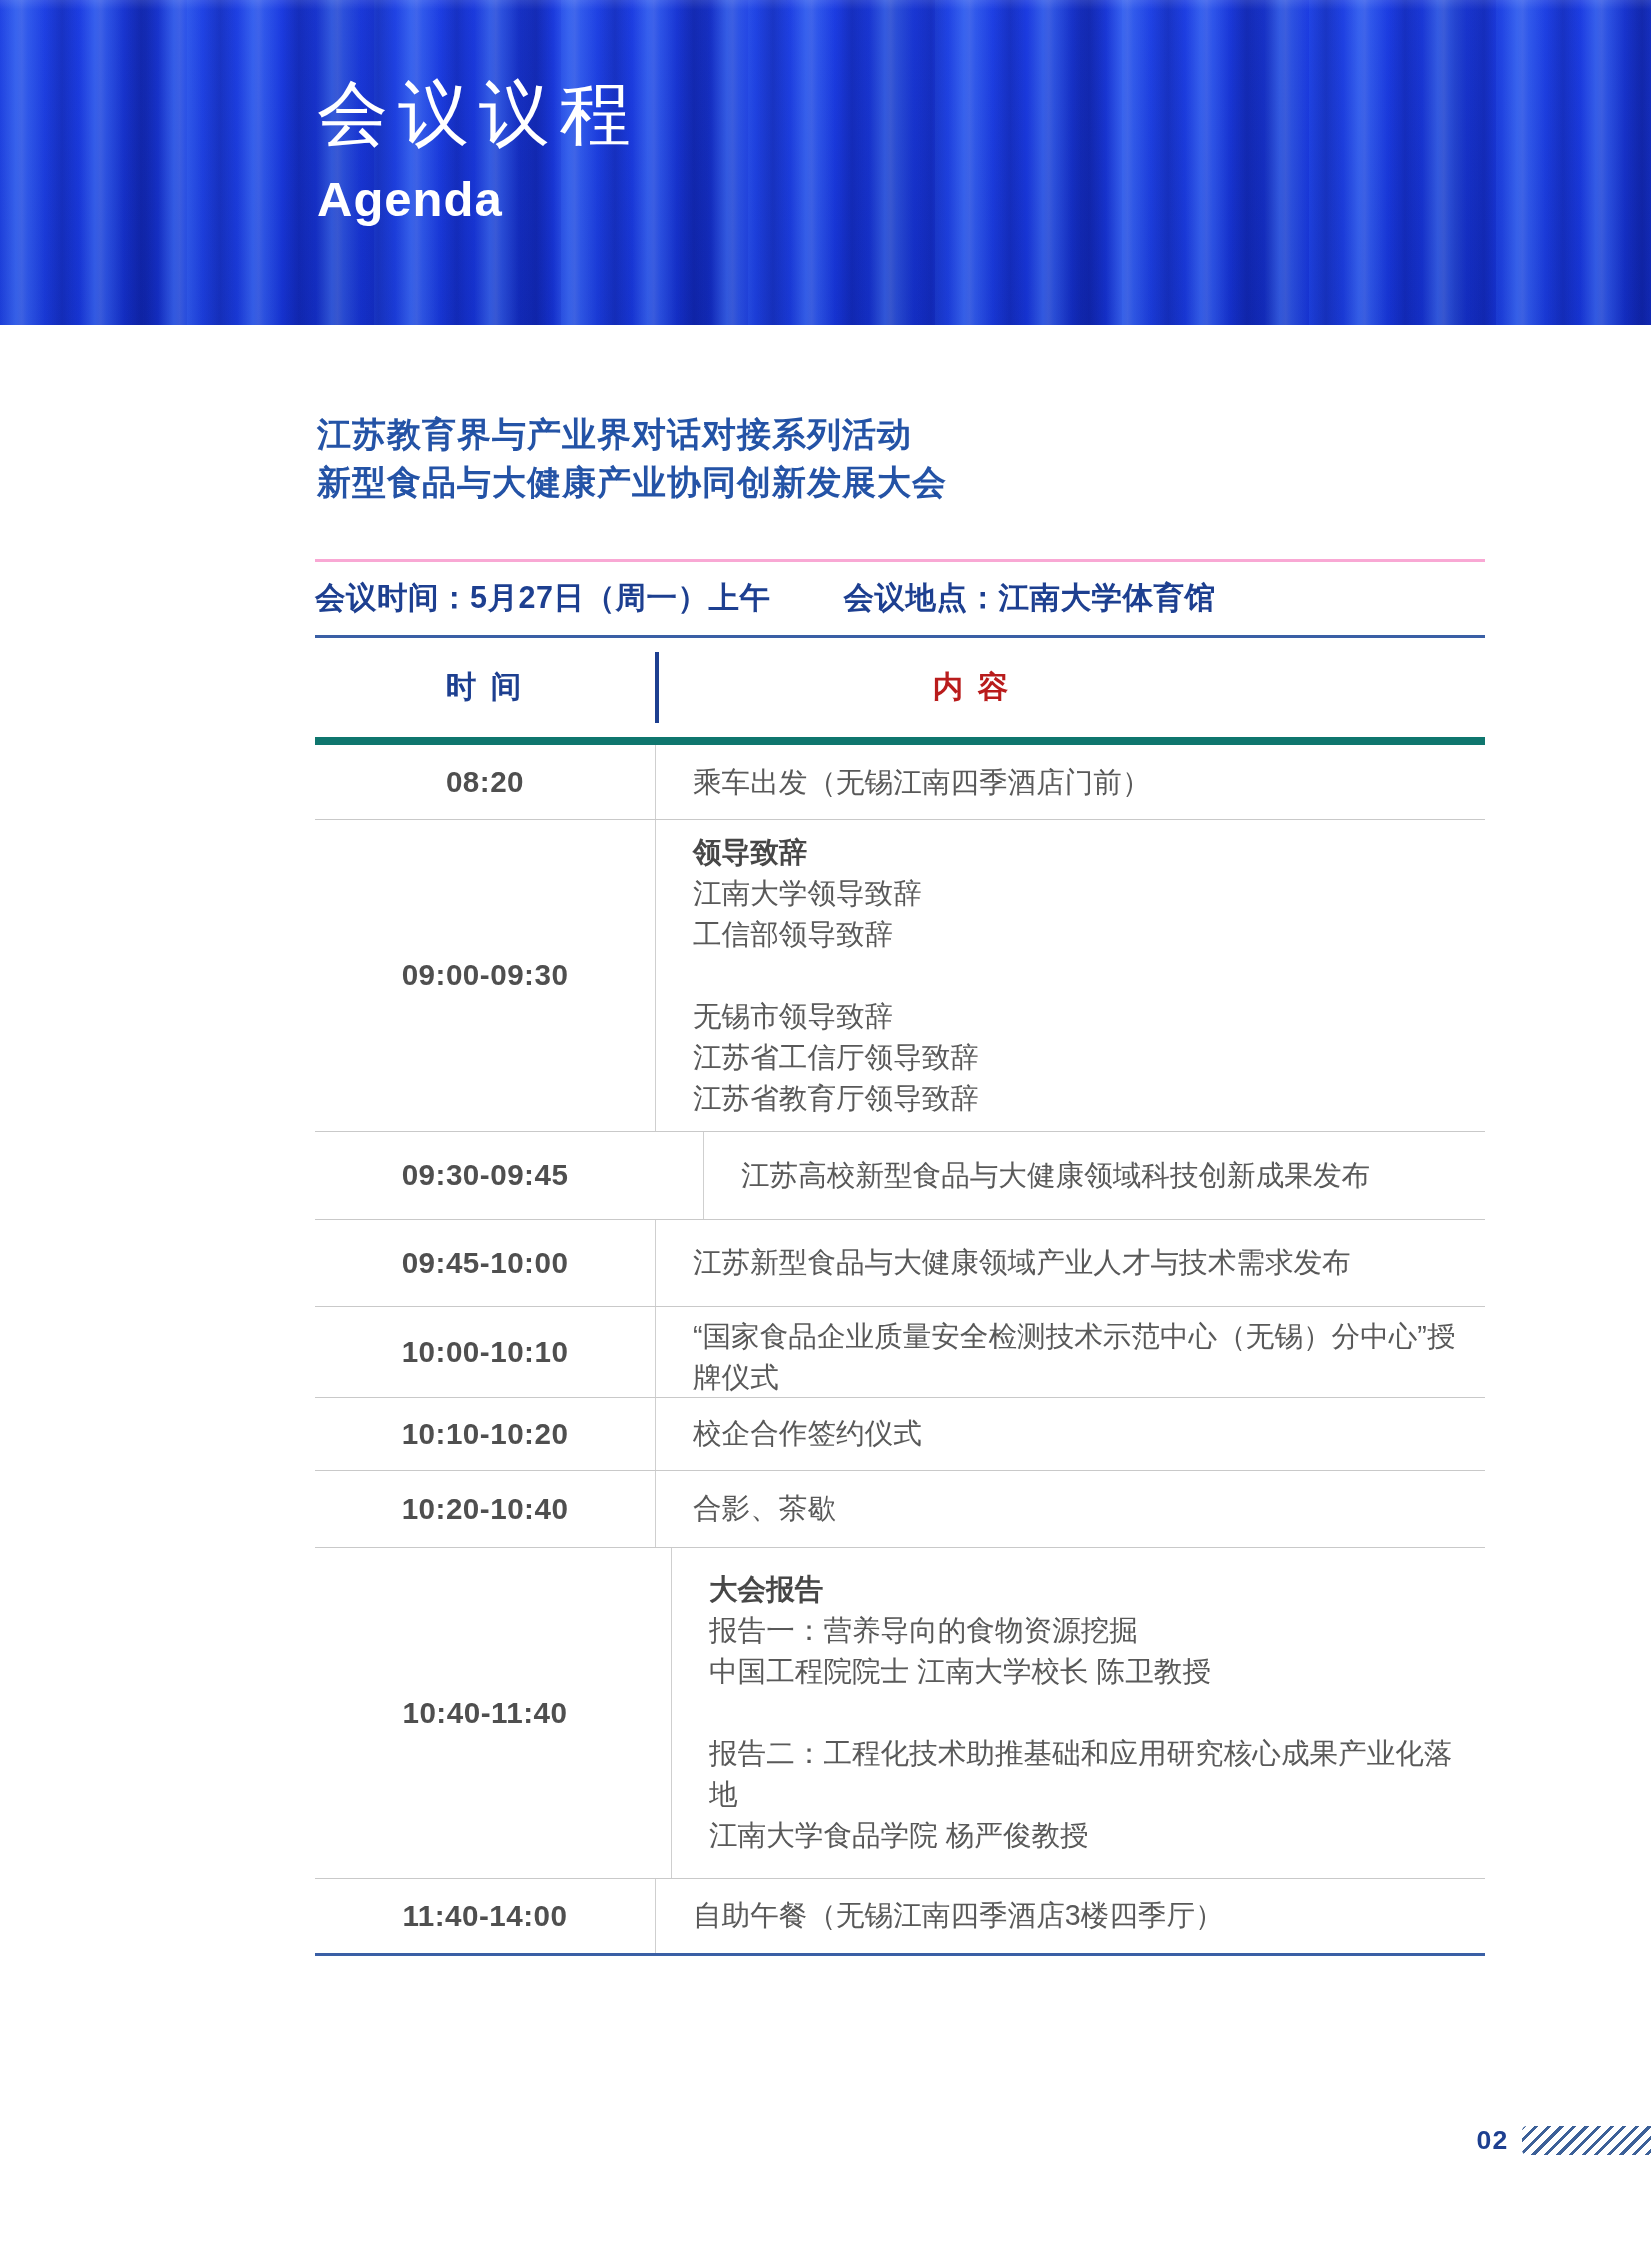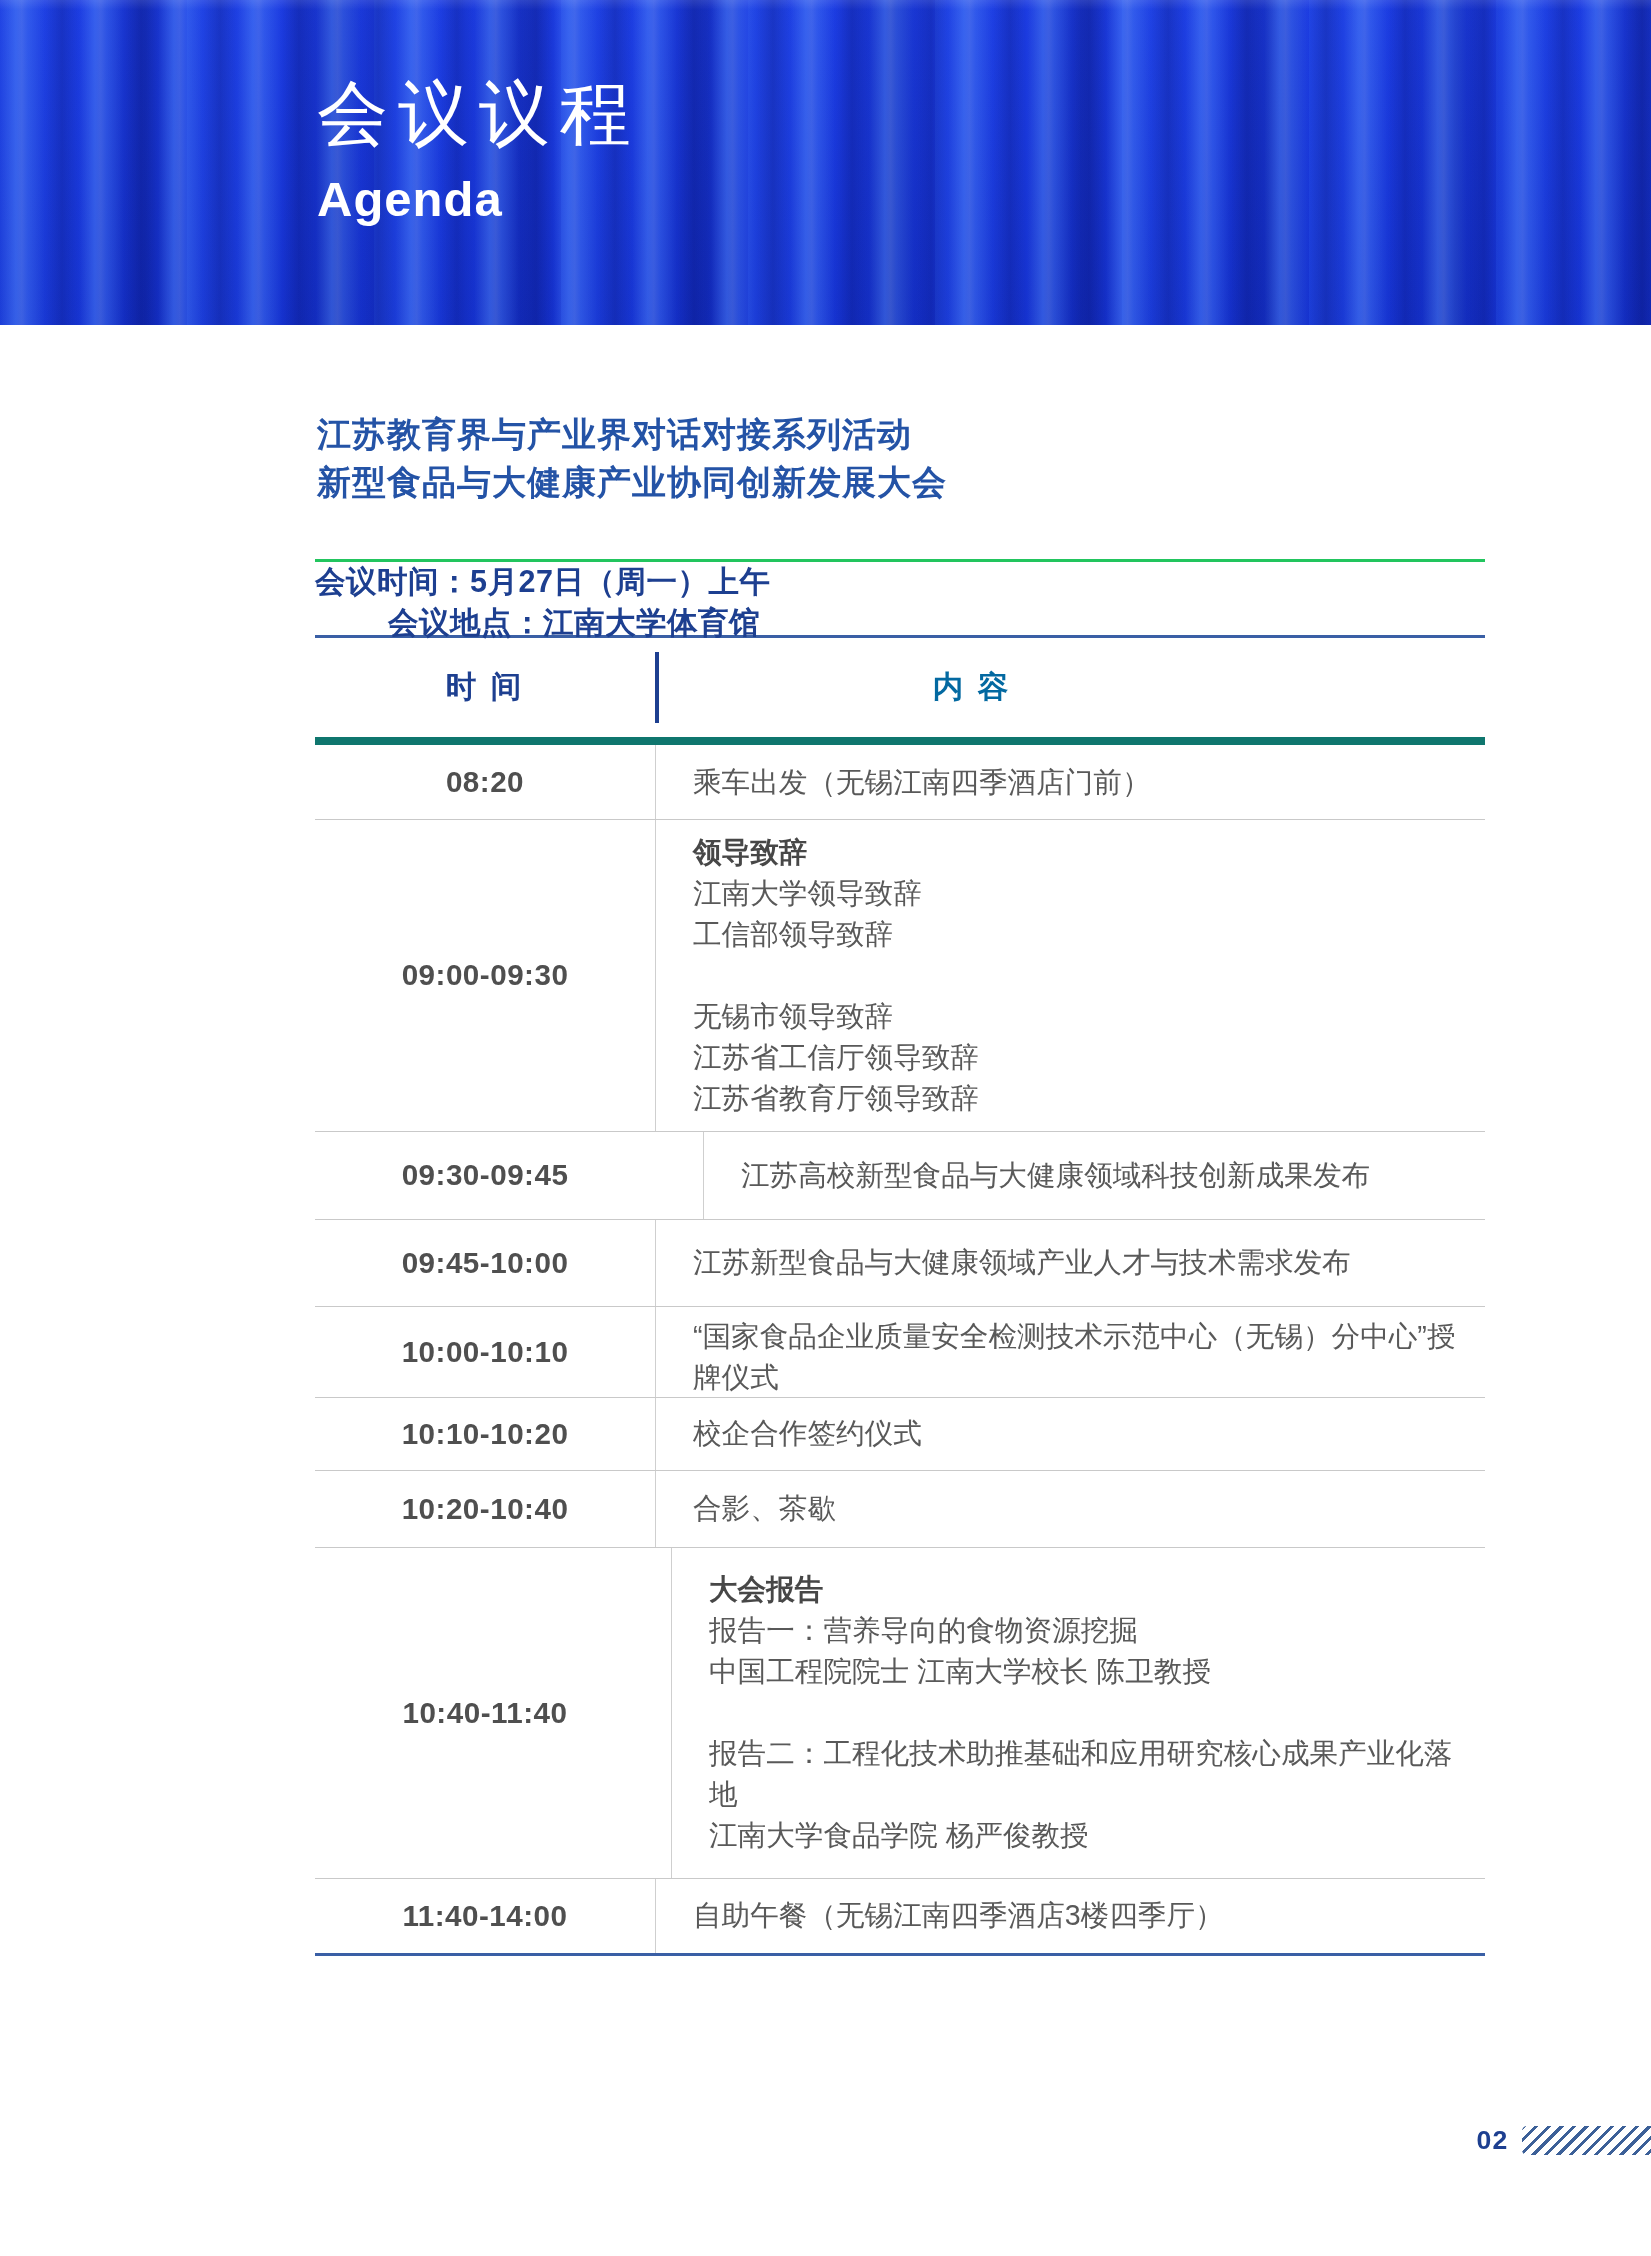--- a/index.html
+++ b/index.html
@@ -42,40 +42,40 @@
   .event-title {
     position:absolute; left:317px; top:410px;
     color:#2453a6; font-size:34px; font-weight:700; line-height:48px;
     letter-spacing:1px;
   }
 
   
   .info-bar {
     position:absolute; left:315px; top:559px; width:1170px; height:79px;
     box-sizing:border-box;
-    border-top:3px solid #22c55e; border-bottom:3px solid #3a5fa5;
-    display:flex; align-items:flex-start;
-    color:#1d3f90; font-size:30.5px; font-weight:700; letter-spacing:0.5px;flex-direction:column;
+    border-top:3px solid #f9a8d4; border-bottom:3px solid #3a5fa5;
+    display:flex; align-items:center;
+    color:#1d3f90; font-size:30.5px; font-weight:700; letter-spacing:0.5px;
   }
   .info-loc { margin-left:73px; }
 
   
   .agenda-table { position:absolute; left:315px; top:637px; width:1170px; }
   .thead {
     display:flex; align-items:center; height:108px; box-sizing:border-box;
     border-bottom:8px solid #0f766e;
   }
   .th-time {
     width:340px; text-align:center;
     color:#1d3f90; font-size:30.5px; font-weight:700; letter-spacing:3px;
   }
   .th-divider { width:3.9px; height:71px; background:#1d3f90; }
   .th-content {
     flex:1; text-align:center; padding-right:200px; box-sizing:border-box;
-    color:#0369a1; font-size:30.5px; font-weight:700; letter-spacing:3px;
+    color:#b91c1c; font-size:30.5px; font-weight:700; letter-spacing:3px;
   }
   .row {
     display:flex; align-items:stretch; box-sizing:border-box;
     border-bottom:1px solid #c9c9c9;
   }
   .row:last-child { border-bottom:3px solid #3a5fa5; }
   .td-time {
     width:340px; display:flex; align-items:center; justify-content:center;
     color:#4f4f4f; font-size:29.6px; font-weight:600; letter-spacing:0.5px;
   }

